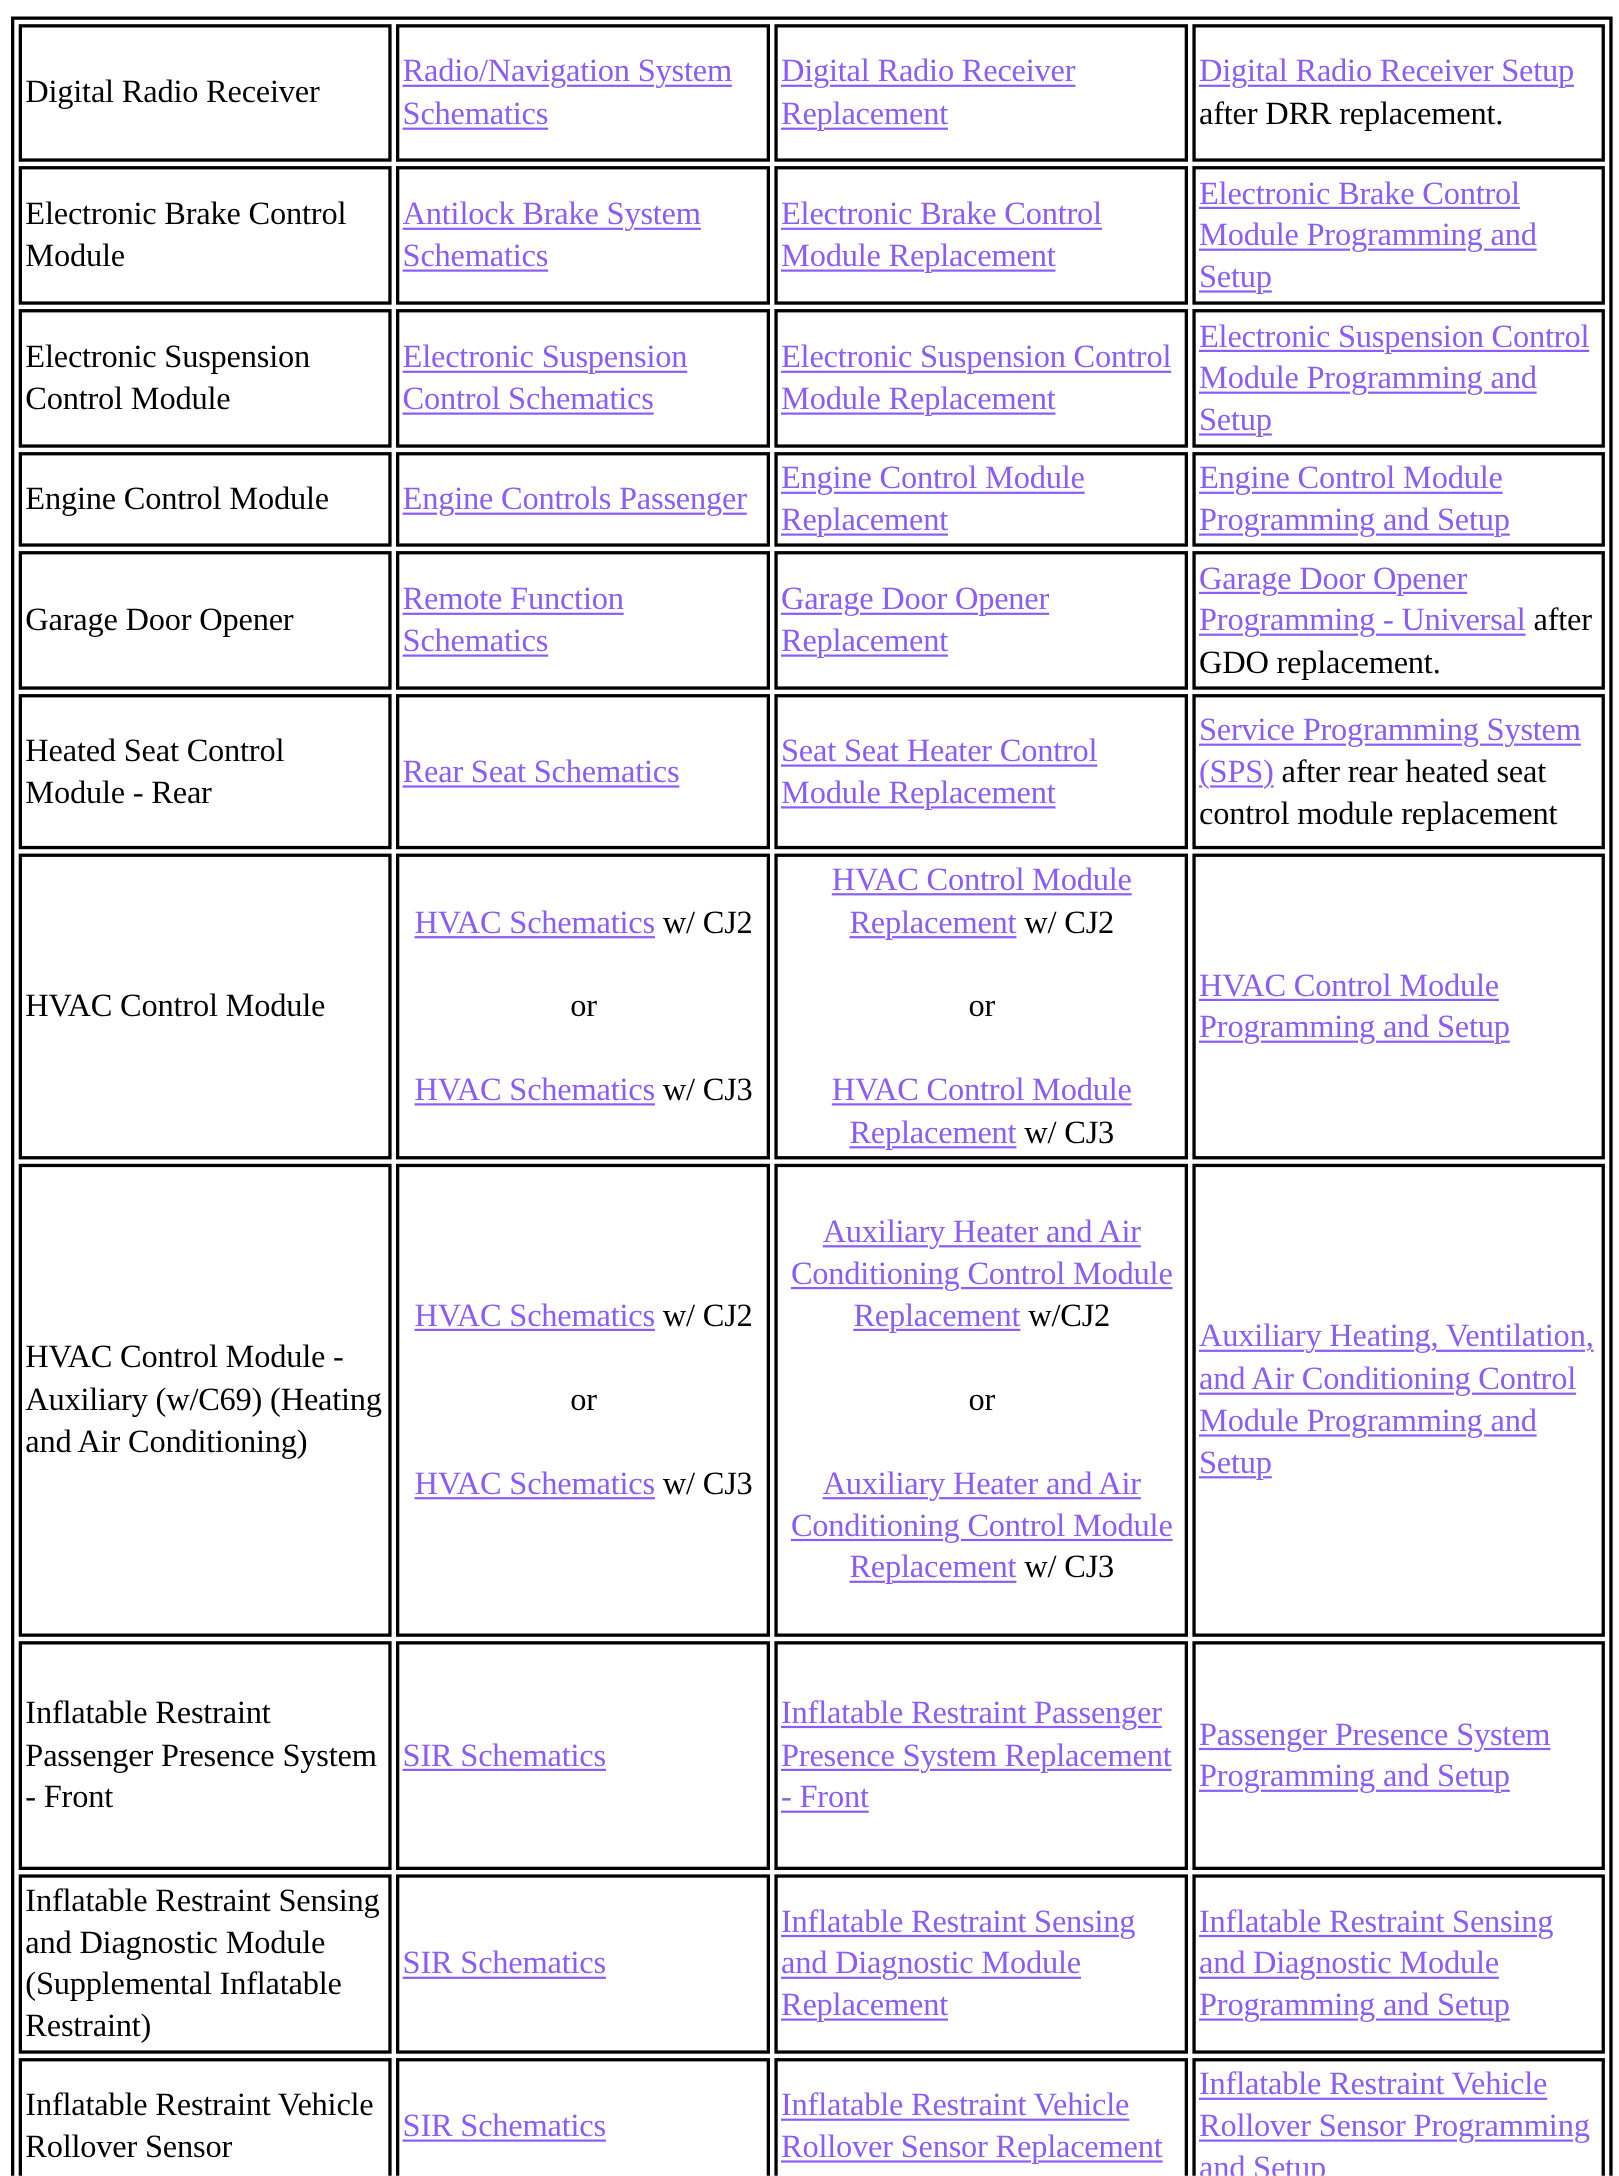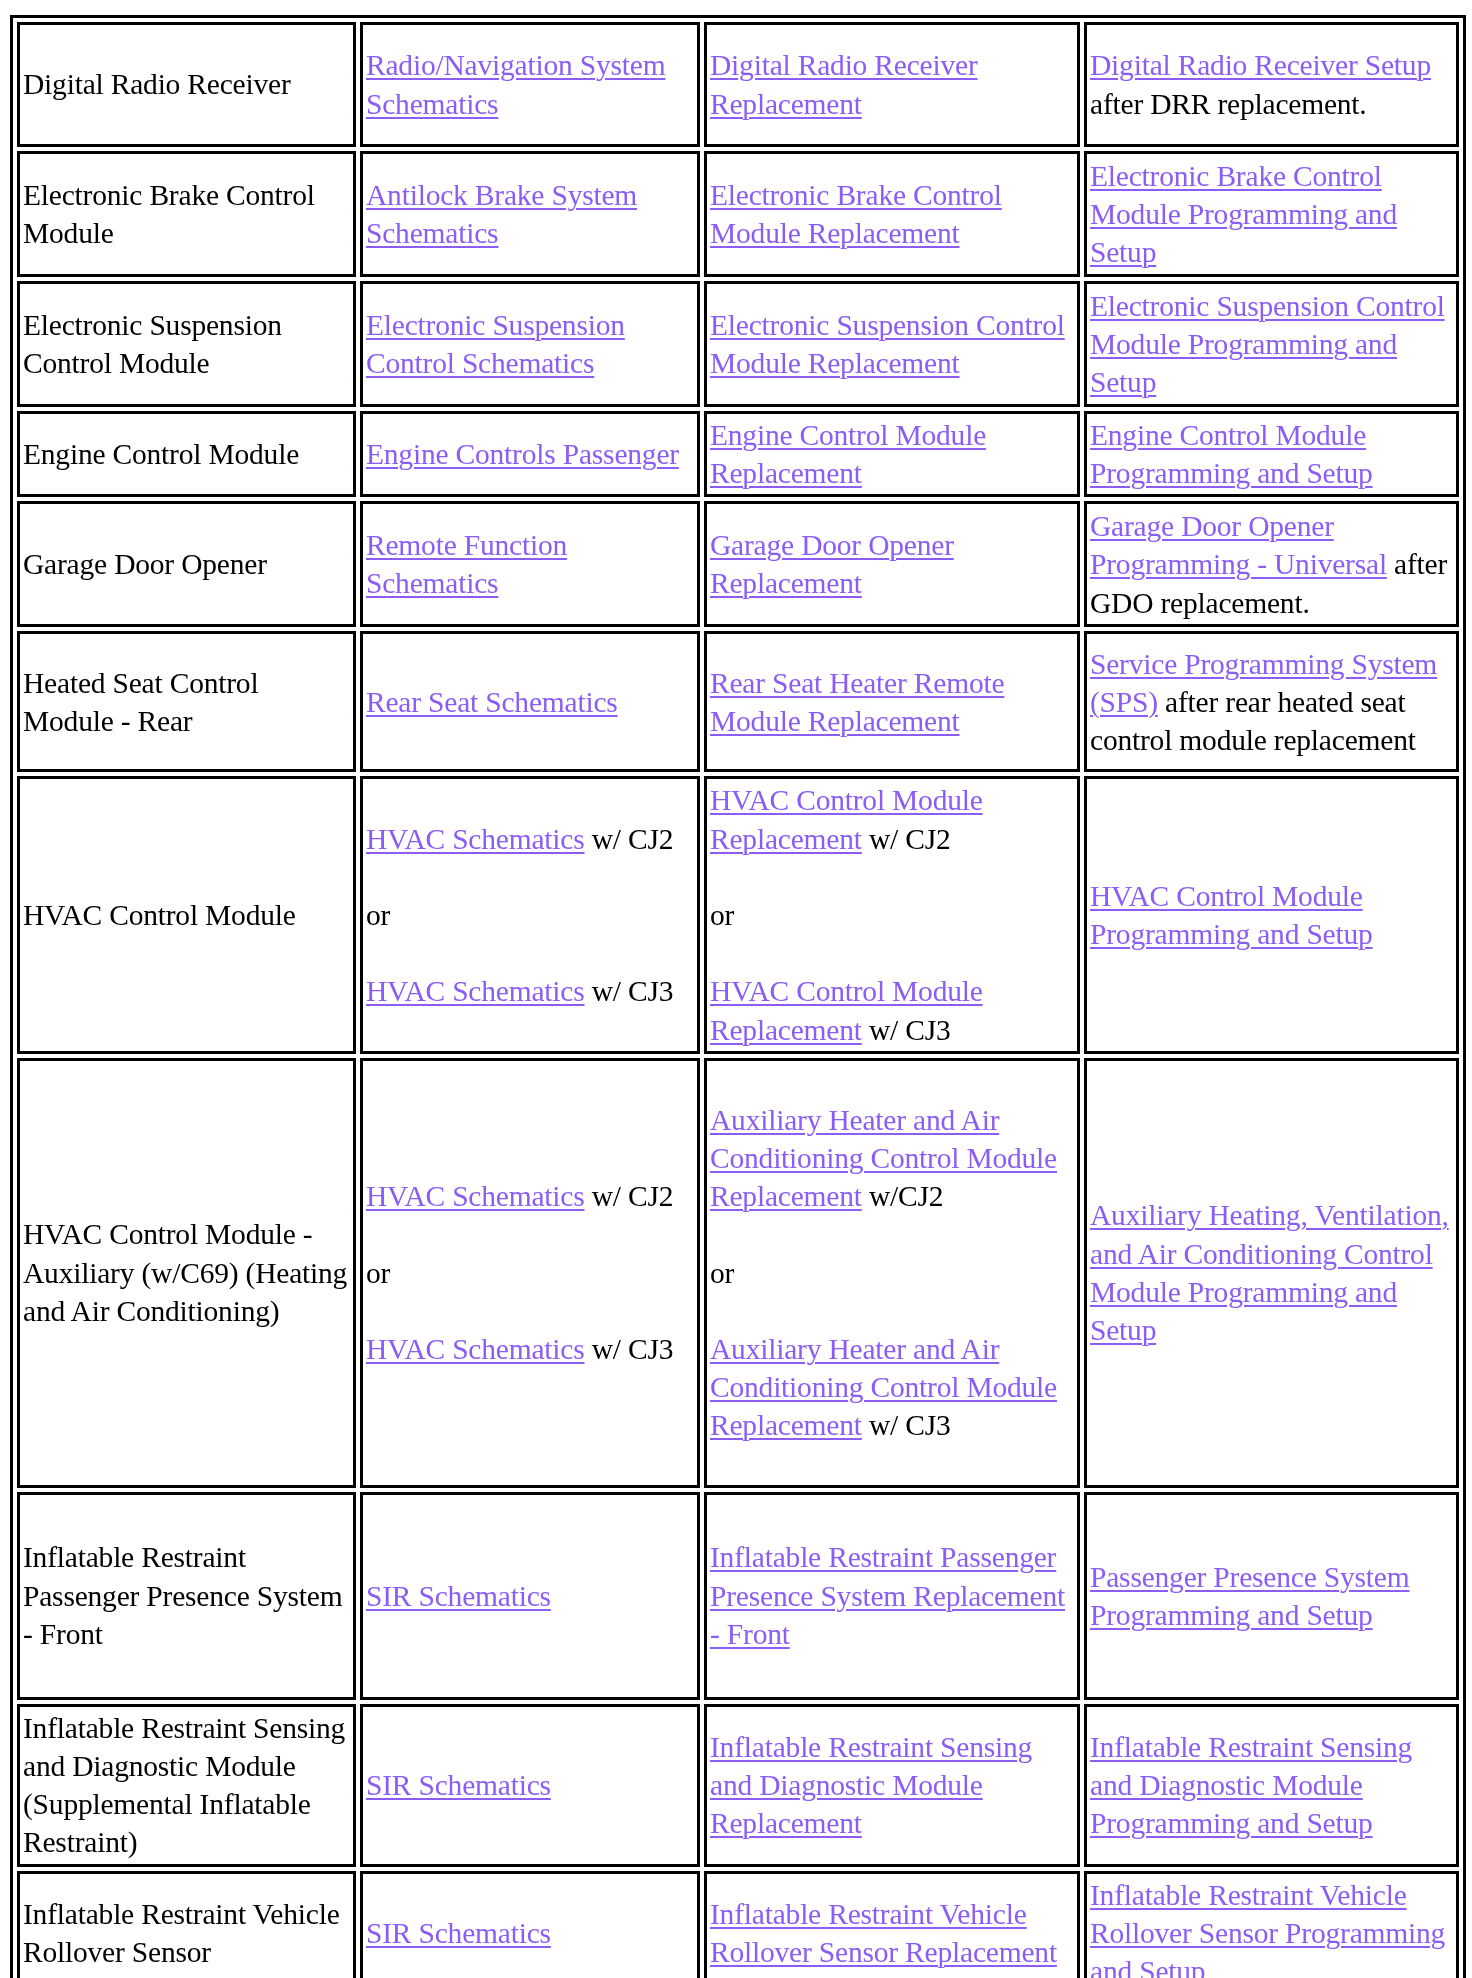--- a/index.html
+++ b/index.html
@@ -40,21 +40,21 @@
     col.c2 { width: 340px; }
     col.c3 { width: 376px; }
     col.c4 { width: 375px; }
     a.lnk {
       color: #8b5cf6;
       text-decoration: underline;
       text-decoration-thickness: 2px;
       text-underline-offset: 3px;
     }
     .blank { display: block; height: 38.2px; }
-    .seg { display: block; }
+    .seg { display: block; text-align: center; }
   </style>
 </head>
 <body>
 
 <div class="wrap">
   <table class="grid">
     <colgroup>
       <col class="c1">
         <col class="c2">
         <col class="c3">
@@ -93,21 +93,21 @@
       <tr style="height:126px">
         <td><span>Garage Door Opener</span></td>
         <td><a class="lnk">Remote Function Schematics</a></td>
         <td><a class="lnk">Garage Door Opener Replacement</a></td>
         <td><a class="lnk">Garage Door Opener Programming - Universal</a><span> after GDO replacement.</span></td>
       </tr>
 
       <tr style="height:141px">
         <td><span>Heated Seat Control Module - Rear</span></td>
         <td><a class="lnk">Rear Seat Schematics</a></td>
-        <td><a class="lnk">Rear Seat Heater Remote Module Replacement</a></td>
+        <td><a class="lnk">Seat Seat Heater Control Module Replacement</a></td>
         <td><a class="lnk">Service Programming System (SPS)</a><span> after rear heated seat control module replacement</span></td>
       </tr>
 
       <tr style="height:276px">
         <td><span>HVAC Control Module</span></td>
         <td>
           <span class="seg"><a class="lnk">HVAC Schematics</a><span> w/ CJ2</span></span>
           <span class="blank"></span>
           <span class="seg">or</span>
           <span class="blank"></span>

